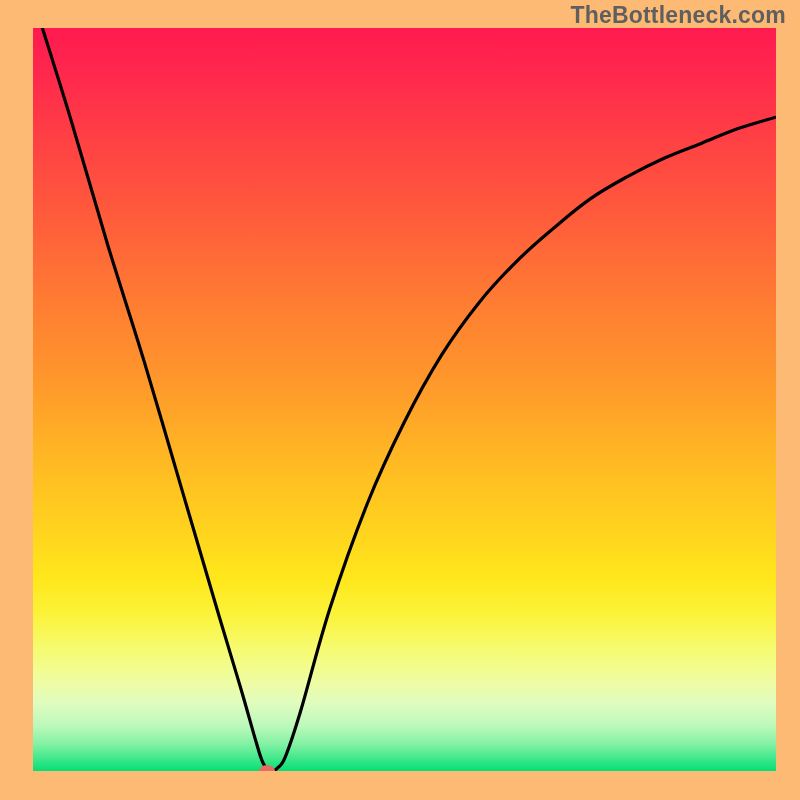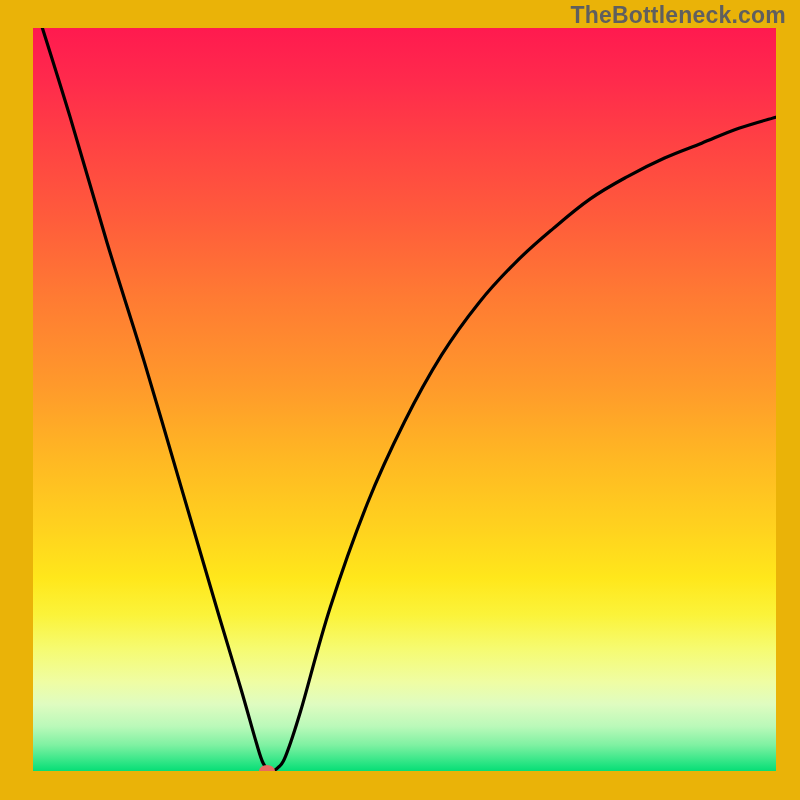--- a/index.html
+++ b/index.html
@@ -7,21 +7,21 @@
     padding: 0;
     width: 800px;
     height: 800px;
     background: #000;
     font-family: Arial, Helvetica, sans-serif;
   }
   .frame {
     position: relative;
     width: 800px;
     height: 800px;
-    background: #eab308;
+    background: #fdba74;
   }
   .watermark {
     position: absolute;
     top: 2px;
     right: 14px;
     color: #5f5f5f;
     font-size: 23px;
     font-weight: 600;
     letter-spacing: 0.2px;
     z-index: 10;

